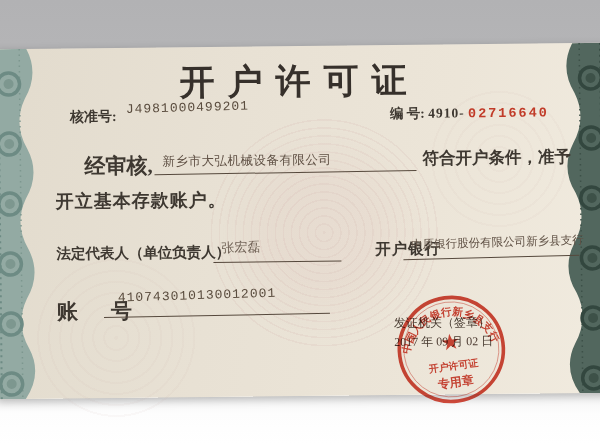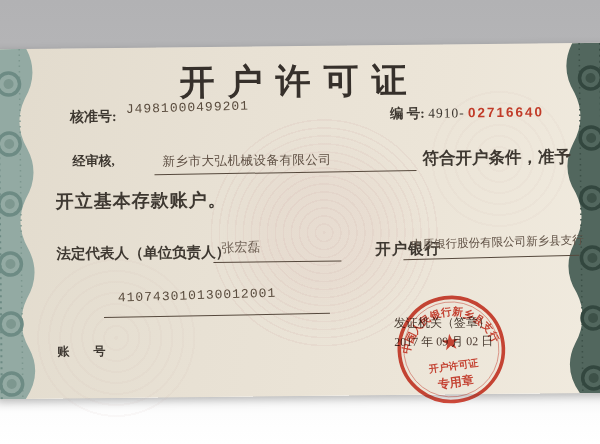--- a/index.html
+++ b/index.html
@@ -89,39 +89,39 @@
     <div class="texture" style="left:40px;top:210px;width:160px;height:160px"></div>
     <div class="texture" style="left:430px;top:40px;width:150px;height:150px"></div>
 
     <div class="abs" style="left:0;top:12px;width:100%;text-align:center;font-size:35px;font-weight:bold;letter-spacing:13px;color:#36302b;">开户许可证</div>
 
     <div class="abs lbl" style="left:76px;top:60px;font-size:14px;">核准号:</div>
     <div class="abs typed" style="left:132px;top:53px;font-size:13px;letter-spacing:1px;transform:rotate(-1deg);">J4981000499201</div>
 
     <div class="abs" style="left:396px;top:60px;font-size:13.5px;">
       <span class="lbl">编 号:</span>
-      <span style="color:#3e3831;font-weight:normal;letter-spacing:1px;">4910-</span>
-      <span style="color:#c13b28;font-weight:bold;letter-spacing:2px;font-family:Liberation Sans, sans-serif;">02716640</span>
+      <span style="color:#3e3831;font-weight:bold;letter-spacing:1px;">4910-</span>
+      <span style="color:#c13b28;font-weight:bold;letter-spacing:2px;font-family:Liberation Mono, monospace;">02716640</span>
     </div>
 
-    <div class="abs lbl" style="left:78px;top:104px;font-size:13px;">经审核,</div>
+    <div class="abs lbl" style="left:90px;top:104px;font-size:21px;">经审核,</div>
     <div class="abs filled" style="left:168px;top:106px;font-size:12.5px;letter-spacing:.5px;">新乡市大弘机械设备有限公司</div>
     <div class="uline" style="left:160px;top:126px;width:262px;transform:rotate(-.3deg);"></div>
     <div class="abs lbl" style="left:428px;top:103px;font-size:16.5px;">符合开户条件，准予</div>
 
     <div class="abs lbl" style="left:61px;top:141px;font-size:18px;letter-spacing:1px;">开立基本存款账户。</div>
 
     <div class="abs lbl" style="left:61px;top:196px;font-size:14.5px;">法定代表人（单位负责人）</div>
     <div class="abs" style="left:226px;top:192px;font-size:13px;color:#6e6054;transform:rotate(-1deg);">张宏磊</div>
     <div class="uline" style="left:218px;top:215px;width:128px;"></div>
     <div class="abs lbl" style="left:352px;top:194px;font-size:15.5px;letter-spacing:1px;margin-left:28px;">开户银行</div>
     <div class="abs filled" style="left:416px;top:191px;font-size:11.5px;transform:rotate(-1deg);white-space:nowrap;">中原银行股份有限公司新乡县支行</div>
     <div class="uline" style="left:408px;top:213px;width:176px;transform:rotate(-.8deg);"></div>
 
-    <div class="abs lbl" style="left:61px;top:249px;font-size:12px;letter-spacing:6px;margin-top:46px;">账　号</div>
+    <div class="abs lbl" style="left:61px;top:249px;font-size:21px;letter-spacing:6px;">账　号</div>
     <div class="abs typed" style="left:122px;top:241px;font-size:13px;letter-spacing:1px;transform:rotate(-1.2deg);">410743010130012001</div>
     <div class="uline" style="left:108px;top:268px;width:226px;transform:rotate(-.5deg);"></div>
 
     <div class="abs" style="left:398px;top:270px;font-size:12px;color:#45382e;">发证机关（签章）</div>
     <div class="abs" style="left:398px;top:289px;font-size:12px;">
       <span class="datebit num">2017</span>
       <span class="datebit">年</span>
       <span class="datebit num">09</span>
       <span class="datebit">月</span>
       <span class="datebit num">02</span>

